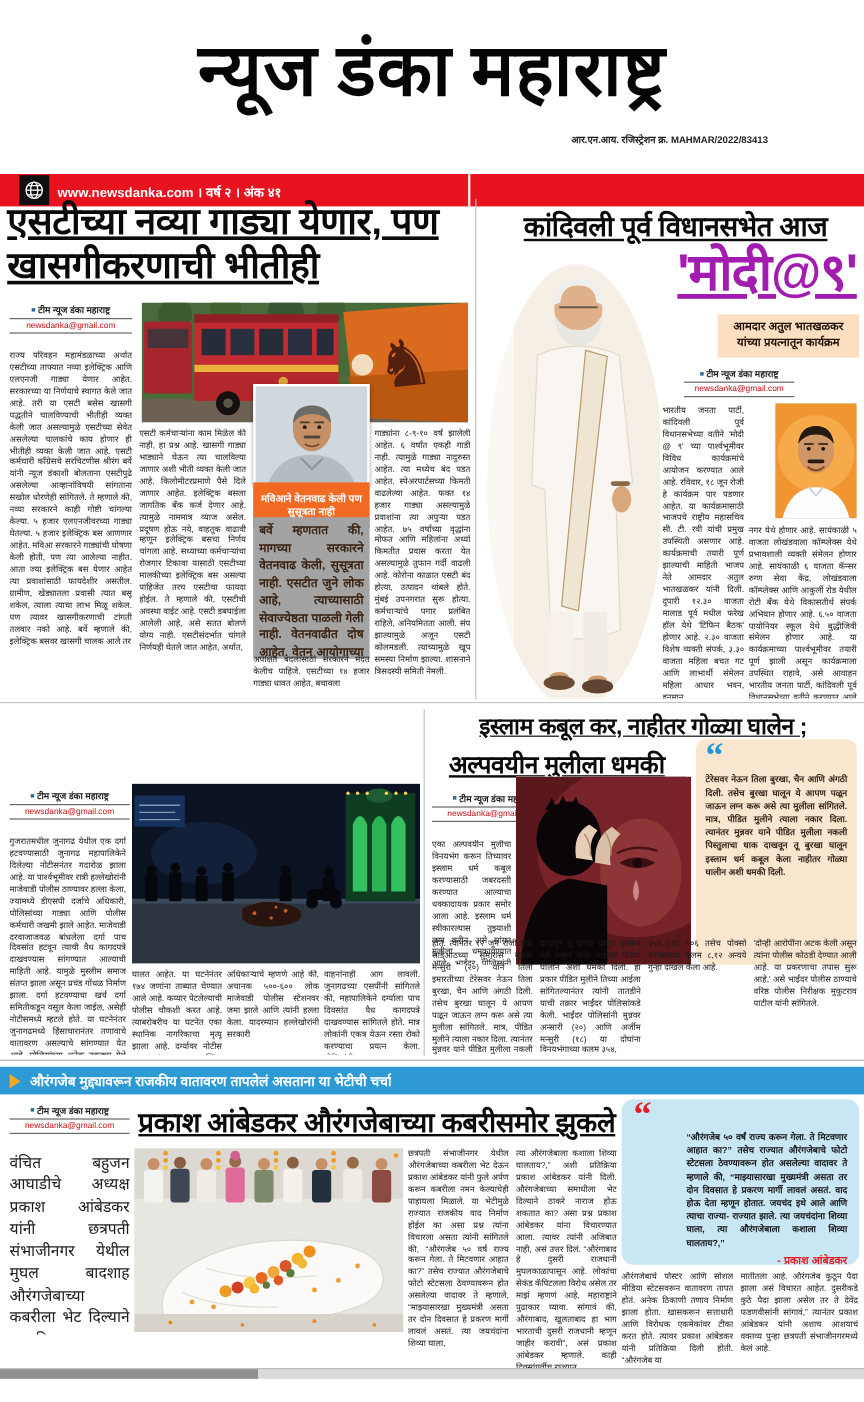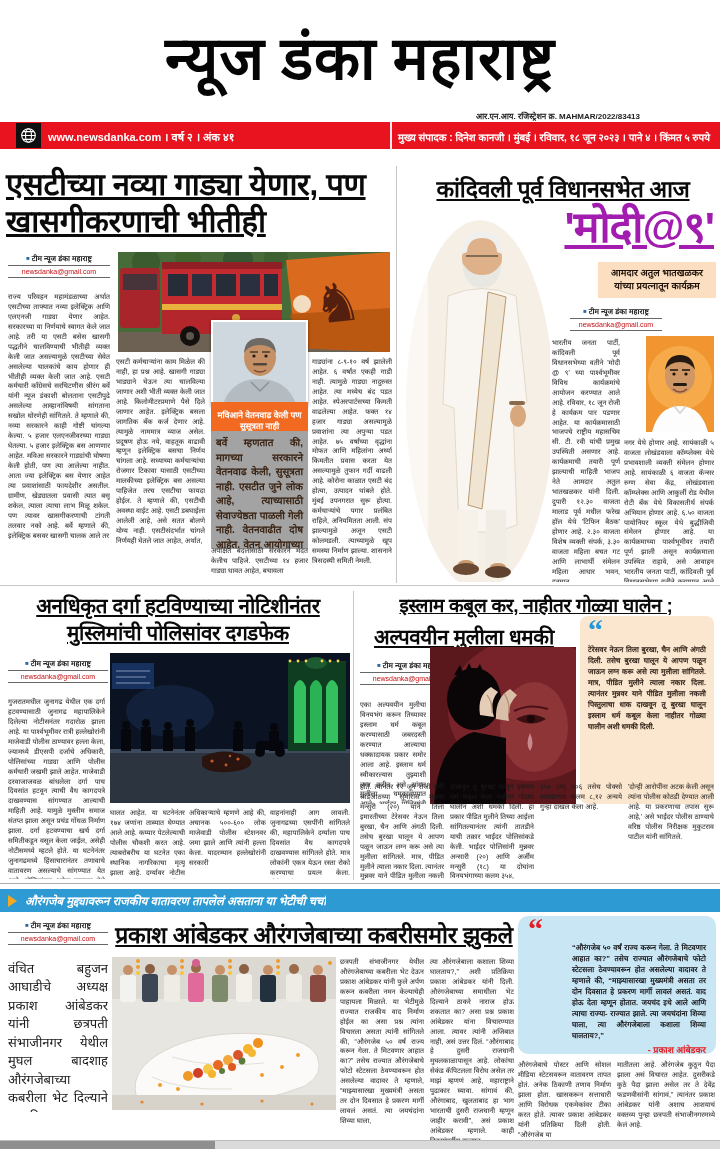--- a/index.html
+++ b/index.html
@@ -4,21 +4,21 @@
 <style>
   html,body{margin:0;padding:0;background:#fff;}
   .page{position:relative;width:720px;height:1168px;background:#fff;overflow:hidden;
         font-family:"Liberation Sans","DejaVu Sans",sans-serif;color:#111;}
   
   .tagline{position:absolute;top:22px;left:0;right:82px;text-align:right;font-size:13px;font-weight:bold;color:#0a0a0a;}
   .np-title{position:absolute;top:28px;left:0;width:720px;text-align:center;font-size:60px;font-weight:800;
             font-family:"Liberation Serif","DejaVu Serif",serif;letter-spacing:1px;line-height:1.05;color:#050505;}
   .reg{position:absolute;top:110px;left:0;right:80px;text-align:right;font-size:8px;font-weight:bold;color:#222;}
   
-  .infobar{position:absolute;top:122px;left:0;width:720px;height:27px;background:#e8131e;}
+  .infobar{position:absolute;top:145px;left:0;width:720px;height:27px;background:#e8131e;}
   .globe-box{position:absolute;left:16px;top:1px;width:25px;height:25px;background:#101010;display:flex;align-items:center;justify-content:center;}
   .infobar-left{position:absolute;left:48px;top:7px;font-size:11px;font-weight:bold;color:#fff;white-space:nowrap;}
   .infobar-right{position:absolute;right:10px;top:8px;font-size:10px;font-weight:bold;color:#fff;white-space:nowrap;}
   .infobar-div{position:absolute;left:390px;top:0;width:2px;height:27px;background:#fff;opacity:.9;}
   
   .vrule1{position:absolute;left:396px;top:166px;width:1px;height:417px;background:#c6c6c6;}
   .hrule1{position:absolute;left:0;top:585px;width:720px;height:1px;background:#c6c6c6;}
   .vrule2{position:absolute;left:353px;top:591px;width:1px;height:289px;background:#c6c6c6;}
   .hrule2{position:absolute;left:0;top:883px;width:720px;height:1px;background:#adadad;}
   
@@ -68,21 +68,21 @@
   .qicon-blue{font-family:"Liberation Serif",serif;font-size:30px;line-height:.55;color:#2196d9;font-weight:800;}
   .qicon-red{font-family:"Liberation Serif",serif;font-size:30px;line-height:.55;color:#e31e24;font-weight:800;}
   .threat-quote .qtext{font-size:7.3px;font-weight:bold;line-height:1.52;color:#33241a;text-align:justify;margin-top:5px;}
   .threat-col1{left:360px;top:782px;width:84px;height:98px;}
   .threat-col2{left:450px;top:782px;width:84px;height:98px;}
   .threat-col3{left:540px;top:782px;width:82px;height:98px;}
   .threat-col4{left:628px;top:782px;width:86px;height:98px;}
   
   .amb-strip{position:absolute;left:0;top:889px;width:720px;height:23px;background:#2d9ad3;display:flex;align-items:center;}
   .amb-arrow{width:0;height:0;border-top:6px solid transparent;border-bottom:6px solid transparent;border-left:9px solid #f7a823;margin-left:8px;}
-  .amb-strip-text{color:#fff;font-weight:bold;font-size:11.5px;margin-left:8px;white-space:nowrap;overflow:hidden;font-style:italic;}
+  .amb-strip-text{color:#fff;font-weight:bold;font-size:11.5px;margin-left:8px;white-space:nowrap;overflow:hidden;}
   .amb-headline{left:112px;top:918px;width:404px;text-align:center;font-size:23px;}
   .amb-left{left:8px;top:960px;width:100px;height:152px;font-size:13px;}
   .amb-photo{left:112px;top:957px;width:224px;height:153px;}
   .amb-colA{left:340px;top:957px;width:84px;height:188px;}
   .amb-colB{left:430px;top:957px;width:84px;height:188px;}
   .amb-quote{position:absolute;left:518px;top:916px;width:178px;height:128px;background:#c9e6f5;border-radius:10px;padding:5px 10px;overflow:hidden;}
   .amb-quote .qtext{font-size:7.4px;font-weight:bold;line-height:1.5;color:#17171a;text-align:justify;margin-top:4px;margin-left:44px;}
   .amb-quote .attr{text-align:right;color:#e31e24;font-weight:800;font-size:9px;margin-top:2px;}
   .amb-colC{left:518px;top:1060px;width:93px;height:85px;}
   .amb-colD{left:617px;top:1060px;width:98px;height:85px;}
@@ -106,21 +106,20 @@
             <ellipse cx="10" cy="10" rx="3.5" ry="8"></ellipse>
             <path d="M2 10h16M3.5 5.5h13M3.5 14.5h13"></path>
           </g>
         </svg>
     </div>
     <div class="infobar-left">
       <span>www.newsdanka.com</span>
       <span>। वर्ष २ । अंक ४१</span>
     </div>
     <div class="infobar-div"></div>
-    <div class="infobar-right">मुख्य संपादक : दिनेश कानजी । मुंबई । रविवार, १८ जून २०२३ । पाने ४ । किंमत ५ रुपये</div>
   </div>
 
   <div class="vrule1"></div>
   <div class="hrule1"></div>
   <div class="vrule2"></div>
   <div class="hrule2"></div>
 
   <div class="hl st-headline">एसटीच्या नव्या गाड्या येणार, पण खासगीकरणाची भीतीही</div>
 
   <div class="byl" style="left:8px;top:253px;width:102px;">
@@ -225,21 +224,20 @@
       <path d="M19 34 q2-15 15-15 q13 0 15 15 q-5-8-15-8 q-10 0-15 8Z" fill="#241a12"></path>
       <circle cx="28" cy="38" r="1.6" fill="#1c120c"></circle>
         <circle cx="40" cy="38" r="1.6" fill="#1c120c"></circle>
       <path d="M24 34 h8 M36 34 h8" stroke="#1c120c" stroke-width="1.4"></path>
       <rect x="27" y="47" width="14" height="3" rx="1.5" fill="#241a12"></rect>
       <path d="M27 53 q7 6 14 0" stroke="#8a4a2e" stroke-width="1.6" fill="none"></path>
     </svg>
   </div>
   <div class="bc modi-col2">नगर येथे होणार आहे. सायंकाळी ५ वाजता लोखंडवाला कॉम्प्लेक्स येथे प्रभावशाली व्यक्ती संमेलन होणार आहे. सायंकाळी ६ वाजता कॅन्सर रुग्ण सेवा केंद्र, लोखंडवाला कॉम्प्लेक्स आणि आकुर्ली रोड येथील रोटी बँक येथे विकासतीर्थ संपर्क अभियान होणार आहे. ६.५० वाजता पायोनियर स्कूल येथे बुद्धीजिवी संमेलन होणार आहे. या कार्यक्रमाच्या पार्श्वभूमीवर तयारी पूर्ण झाली असून कार्यक्रमाला उपस्थित राहावे, असे आवाहन भारतीय जनता पार्टी, कांदिवली पूर्व विधानसभेच्या वतीने करण्यात आले आहे</div>
 
-  <div class="hl dargah-headline">अनधिकृत दर्गा हटविण्याच्या नोटिशीनंतर मुस्लिमांची पोलिसांवर दगडफेक</div>
 
   <div class="byl" style="left:8px;top:658px;width:100px;">
     <div class="t"><span class="sq">■</span><span>टीम न्यूज डंका महाराष्ट्र</span></div>
     <div class="e">newsdanka@gmail.com</div>
   </div>
 
   <div class="ph dargah-photo">
     <svg viewBox="0 0 240 150" width="240" height="150">
       <rect width="240" height="150" fill="#0b1322"></rect>
       <rect y="96" width="240" height="54" fill="#2c3440"></rect>

